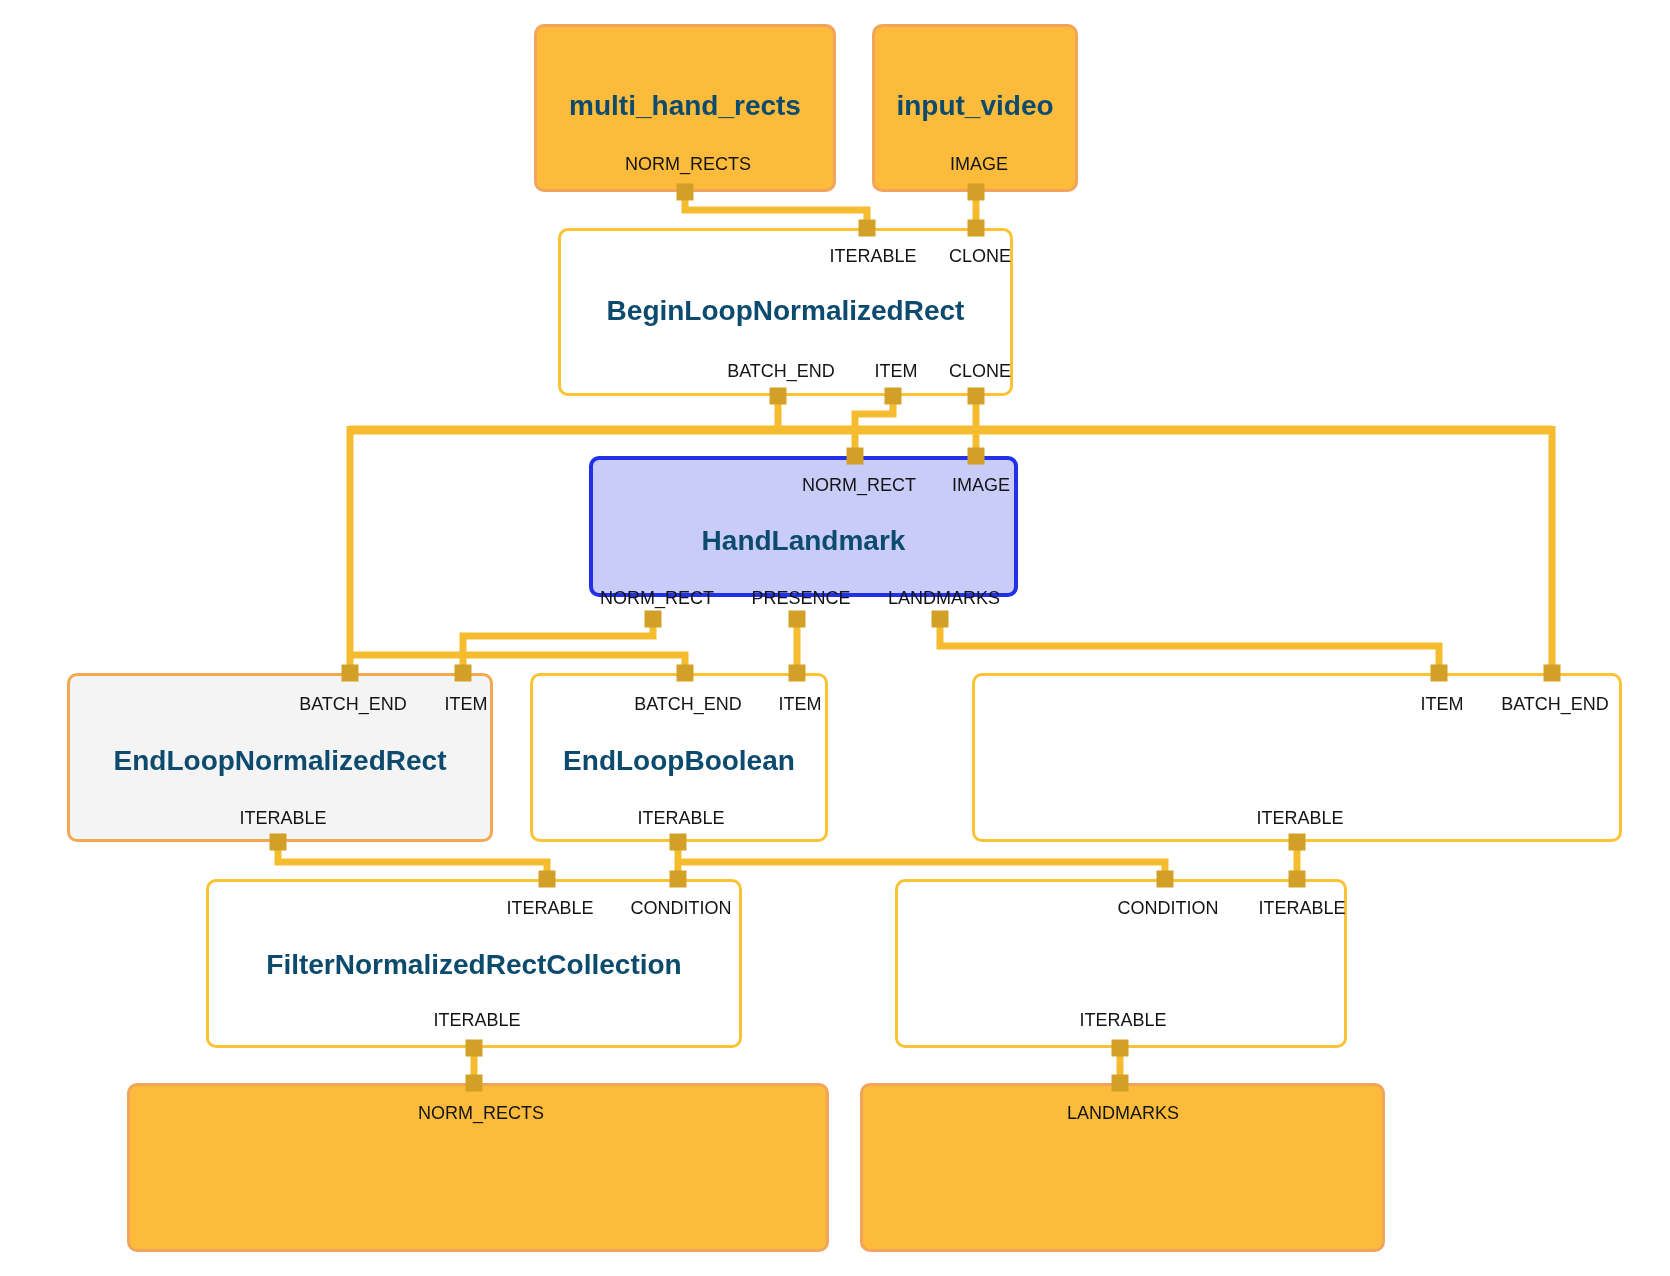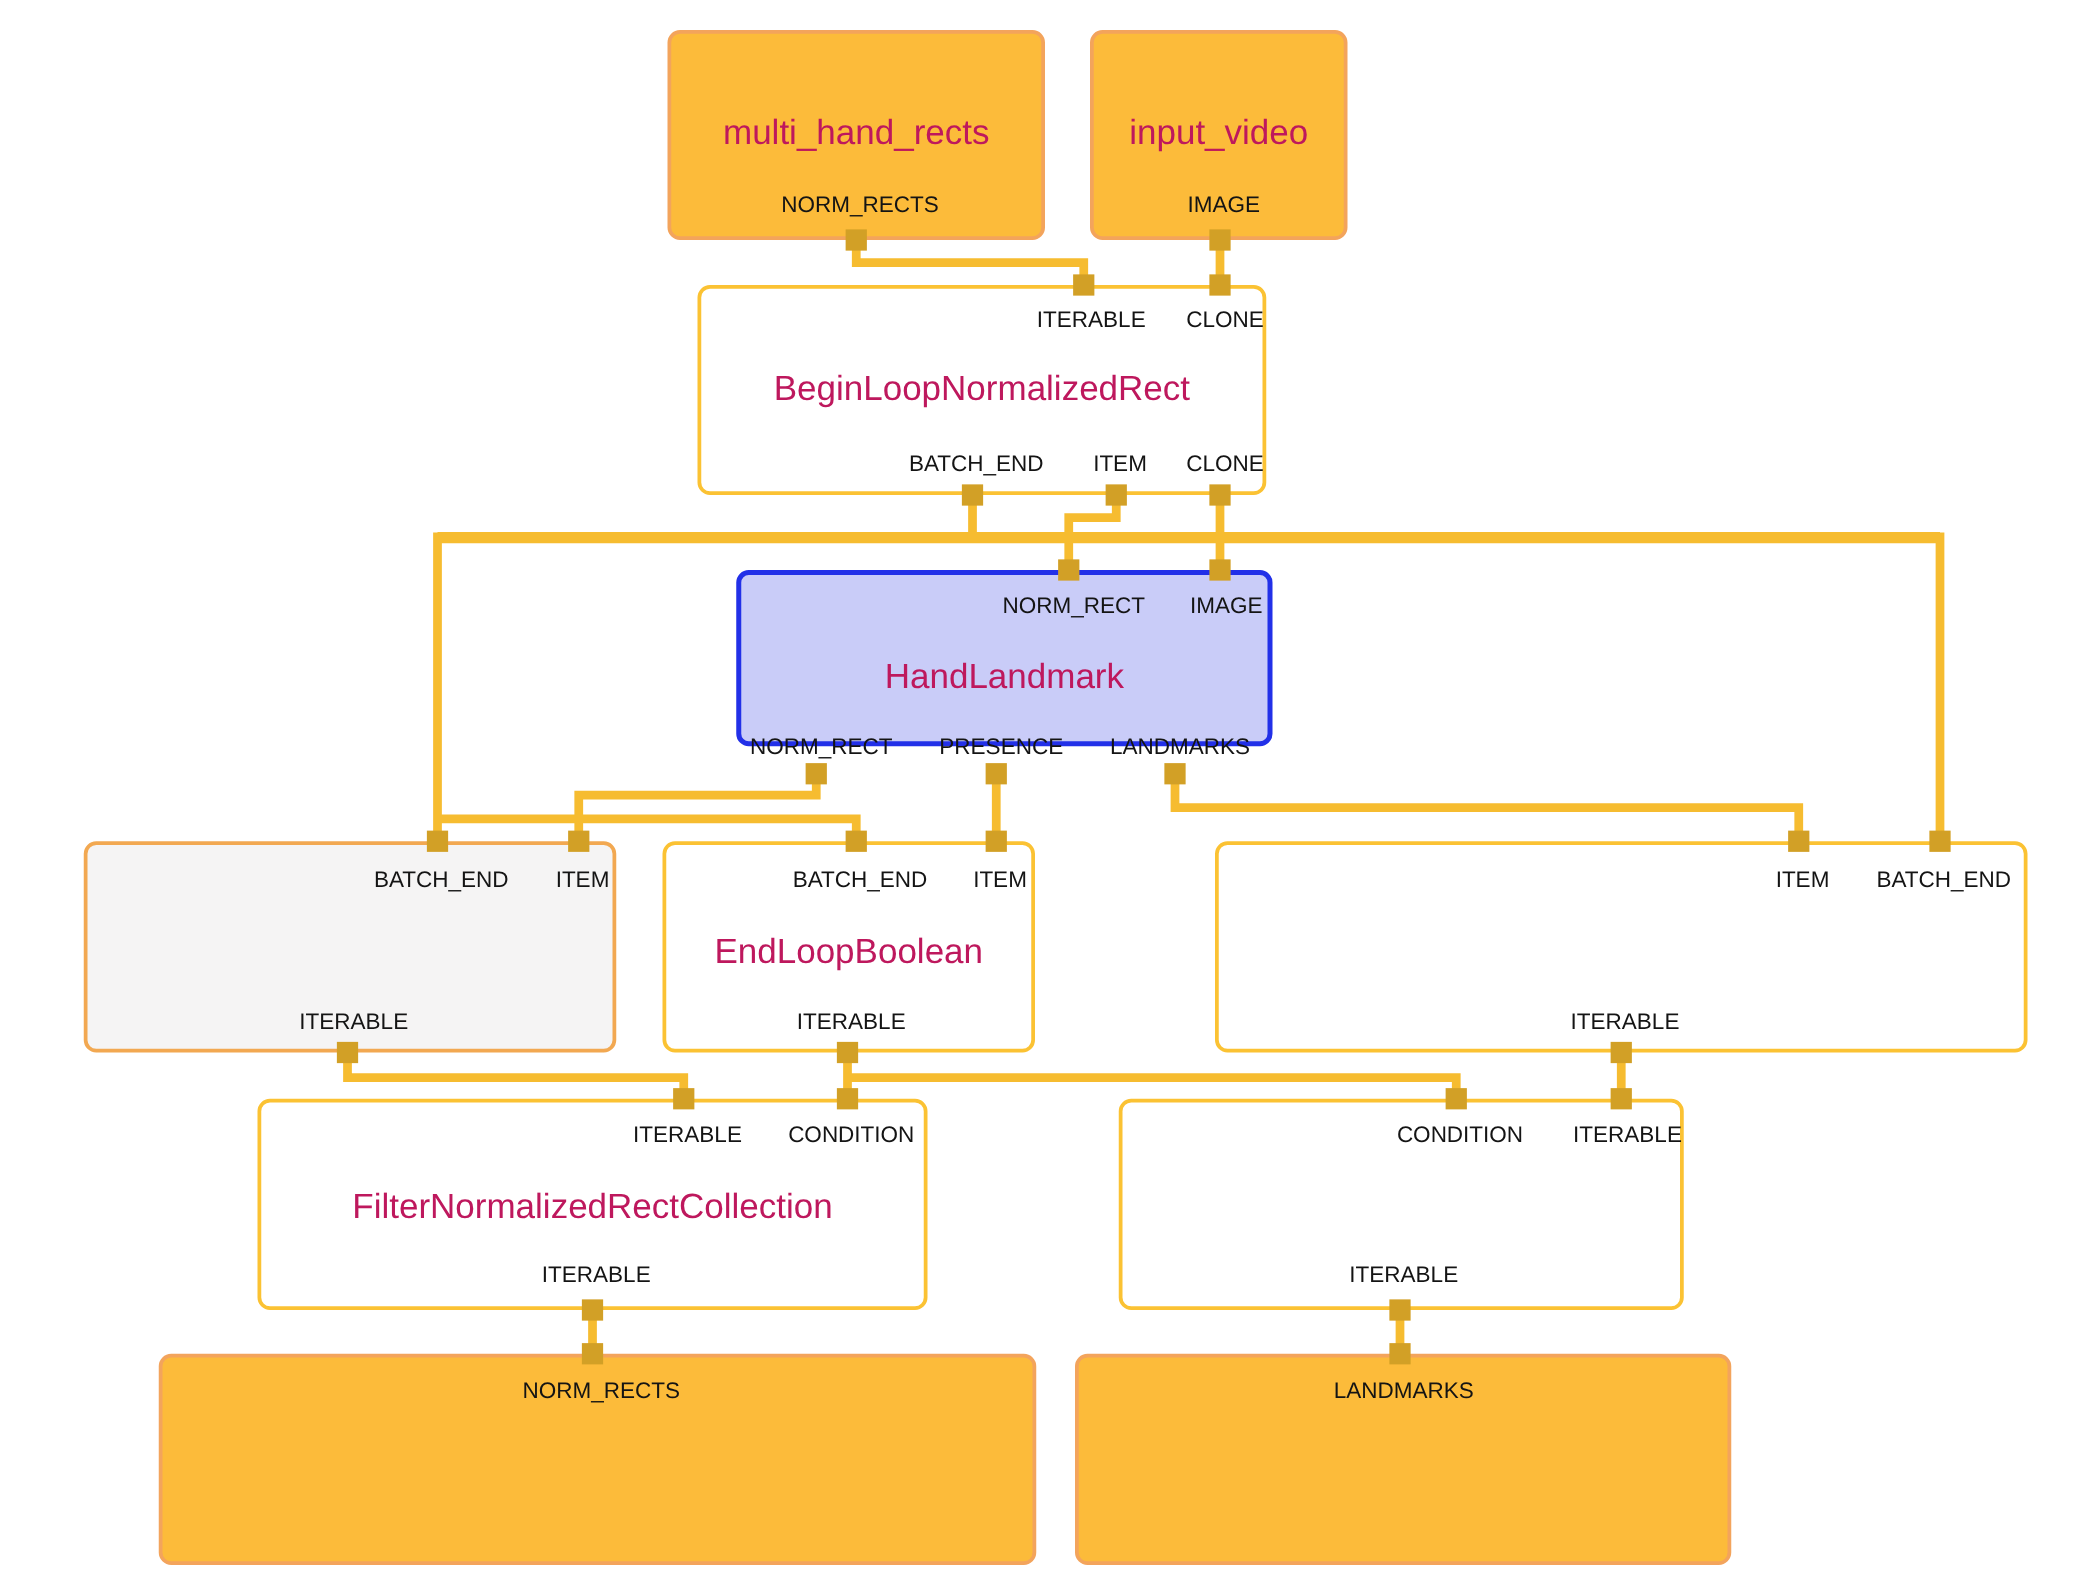--- a/index.html
+++ b/index.html
@@ -26,21 +26,21 @@
   .node.selected{
     background:#F5F4F4;
     border:3px solid #F2A851;
   }
   .node.focus{
     background:#C9CCF8;
     border:4px solid #2230E8;
   }
   .title{
     position:absolute;left:50%;transform:translate(-50%,-50%);
-    font-size:28px;font-weight:normal;color:#be185d;
+    font-size:28px;font-weight:bold;color:#0c4a6e;
     white-space:nowrap;letter-spacing:0px;
   }
   .port{
     position:absolute;transform:translate(-50%,-50%);
     font-size:18px;color:#141414;white-space:nowrap;
   }
   svg.wires{
     position:absolute;left:0;top:0;
     pointer-events:none;
   }
@@ -79,20 +79,21 @@
     <span class="port" style="left:388px;top:25px">IMAGE</span>
     <div class="title" style="top:81px">HandLandmark</div>
     <span class="port" style="left:64px;top:138px">NORM_RECT</span>
     <span class="port" style="left:208px;top:138px">PRESENCE</span>
     <span class="port" style="left:351px;top:138px">LANDMARKS</span>
   </div>
 
   <div class="node selected" style="left:67px;top:673px;width:426px;height:169px;">
     <span class="port" style="left:283px;top:28px">BATCH_END</span>
     <span class="port" style="left:396px;top:28px">ITEM</span>
+    <div class="title" style="top:85px">EndLoopNormalizedRect</div>
     <span class="port" style="left:213px;top:142px">ITERABLE</span>
   </div>
 
   <div class="node calc" style="left:530px;top:673px;width:298px;height:169px;">
     <span class="port" style="left:155px;top:28px">BATCH_END</span>
     <span class="port" style="left:267px;top:28px">ITEM</span>
     <div class="title" style="top:85px">EndLoopBoolean</div>
     <span class="port" style="left:148px;top:142px">ITERABLE</span>
   </div>
 

